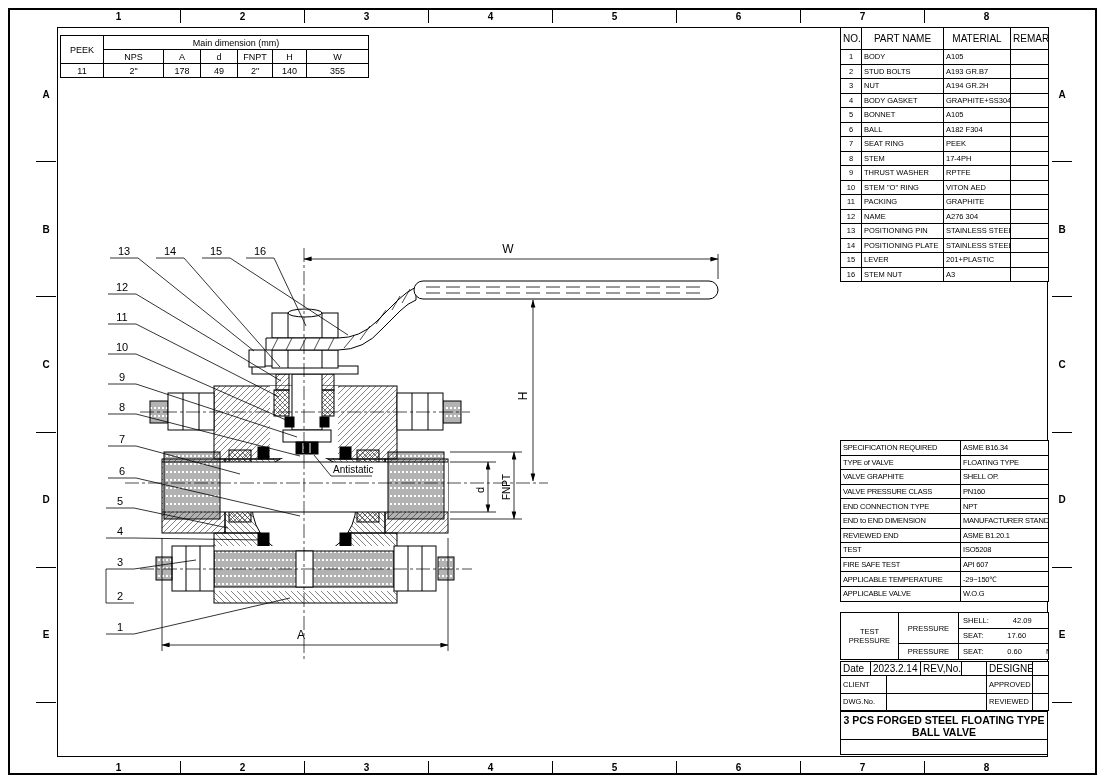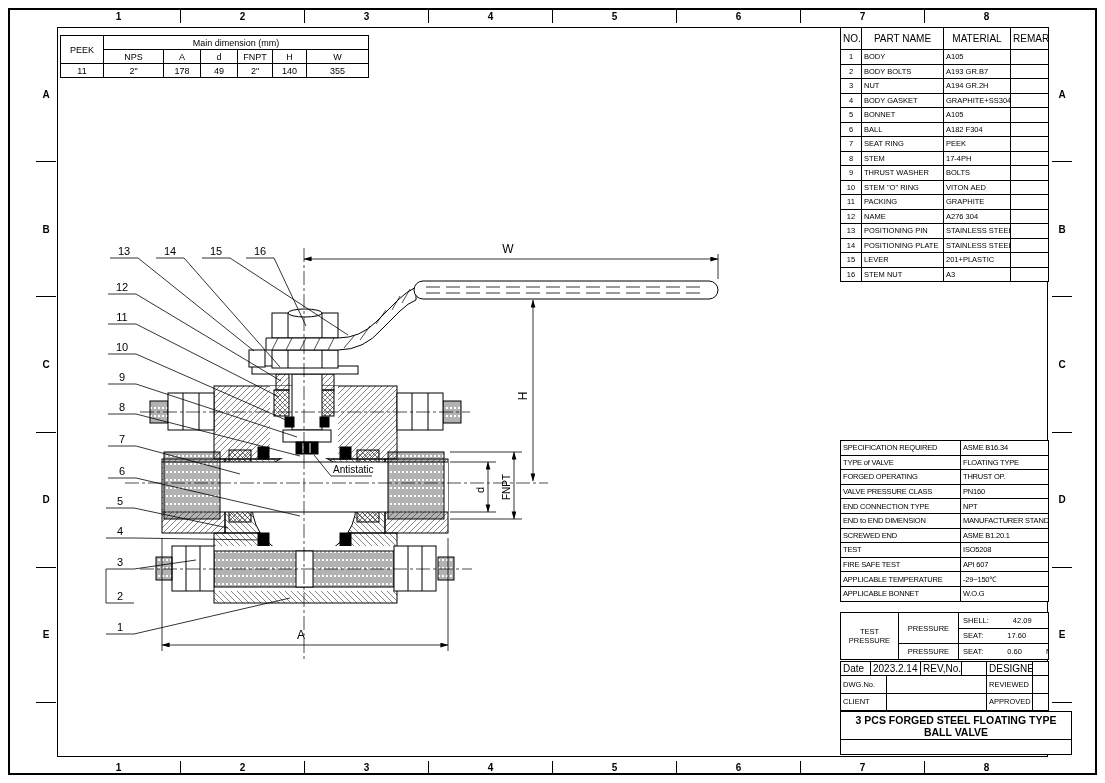--- a/index.html
+++ b/index.html
@@ -30,21 +30,21 @@
   .t-parts td.c{text-align:center;}
   .t-spec{left:840px;top:440px;width:208px;font-size:7.5px;}
   .t-spec td{height:13.6px;letter-spacing:-0.2px;}
   .t-press{left:840px;top:612px;width:208px;font-size:7.5px;}
   .t-press td{height:14.5px;text-align:center;white-space:normal;}
   .t-press .vals{display:flex;justify-content:space-between;padding:0 2px;gap:24px;}
   .t-date{left:840px;top:661px;width:208px;font-size:10px;}
   .t-date td{height:13px;}
   .t-sign{left:840px;top:675px;width:208px;font-size:7.5px;}
   .t-sign td{height:16.5px;}
-  .t-title{left:840px;top:711px;width:232px;font-size:10.5px;}
+  .t-title{left:840px;top:711px;width:208px;font-size:10.5px;}
   .t-title td{text-align:center;font-weight:bold;white-space:normal;line-height:12px;}
   .t-title .main{height:27px;}
   .t-title .empty{height:14px;}
   svg{position:absolute;left:0;top:0;}
   svg text{font-family:"Liberation Sans",sans-serif;fill:#000;}
 </style>
 </head>
 <body>
 
 <div class="sheet">
@@ -346,21 +346,21 @@
 
         <tr>
           <td class="c">1</td>
           <td>BODY</td>
           <td>A105</td>
           <td></td>
         </tr>
 
         <tr>
           <td class="c">2</td>
-          <td>BODY BOLTS</td>
+          <td>STUD BOLTS</td>
           <td>A193 GR.B7</td>
           <td></td>
         </tr>
 
         <tr>
           <td class="c">3</td>
           <td>NUT</td>
           <td>A194 GR.2H</td>
           <td></td>
         </tr>
@@ -396,21 +396,21 @@
         <tr>
           <td class="c">8</td>
           <td>STEM</td>
           <td>17-4PH</td>
           <td></td>
         </tr>
 
         <tr>
           <td class="c">9</td>
           <td>THRUST WASHER</td>
-          <td>BOLTS</td>
+          <td>RPTFE</td>
           <td></td>
         </tr>
 
         <tr>
           <td class="c">10</td>
           <td>STEM "O" RING</td>
           <td>VITON AED</td>
           <td></td>
         </tr>
 
@@ -469,61 +469,61 @@
           <td>SPECIFICATION REQUIRED</td>
           <td>ASME B16.34</td>
         </tr>
 
         <tr>
           <td>TYPE of VALVE</td>
           <td>FLOATING TYPE</td>
         </tr>
 
         <tr>
-          <td>FORGED OPERATING</td>
-          <td>THRUST OP.</td>
+          <td>VALVE GRAPHITE</td>
+          <td>SHELL OP.</td>
         </tr>
 
         <tr>
           <td>VALVE PRESSURE CLASS</td>
           <td>PN160</td>
         </tr>
 
         <tr>
           <td>END CONNECTION TYPE</td>
           <td>NPT</td>
         </tr>
 
         <tr>
           <td>END to END DIMENSION</td>
           <td>MANUFACTURER STANDARD</td>
         </tr>
 
         <tr>
-          <td>SCREWED END</td>
+          <td>REVIEWED END</td>
           <td>ASME B1.20.1</td>
         </tr>
 
         <tr>
           <td>TEST</td>
           <td>ISO5208</td>
         </tr>
 
         <tr>
           <td>FIRE SAFE TEST</td>
           <td>API 607</td>
         </tr>
 
         <tr>
           <td>APPLICABLE TEMPERATURE</td>
           <td>-29~150℃</td>
         </tr>
 
         <tr>
-          <td>APPLICABLE BONNET</td>
+          <td>APPLICABLE VALVE</td>
           <td>W.O.G</td>
         </tr>
       </tbody>
   </table>
 
   <table class="t-press">
     <colgroup>
         <col style="width:58px">
         <col style="width:60px">
         <col style="width:90px">
@@ -585,31 +585,31 @@
 
   <table class="t-sign">
     <colgroup>
         <col style="width:46px">
         <col style="width:100px">
         <col style="width:46px">
         <col style="width:16px">
       </colgroup>
     <tbody>
         <tr>
+      <td>CLIENT</td>
+      <td></td>
+      <td>APPROVED</td>
+      <td></td>
+    </tr>
+    <tr>
       <td>DWG.No.</td>
       <td></td>
       <td>REVIEWED</td>
       <td></td>
     </tr>
-    <tr>
-      <td>CLIENT</td>
-      <td></td>
-      <td>APPROVED</td>
-      <td></td>
-    </tr>
   </tbody>
     </table>
 
   <table class="t-title">
     <tbody>
         <tr>
       <td class="main">
         <div>3 PCS FORGED STEEL FLOATING TYPE</div>
         <div>BALL VALVE</div>
       </td>

